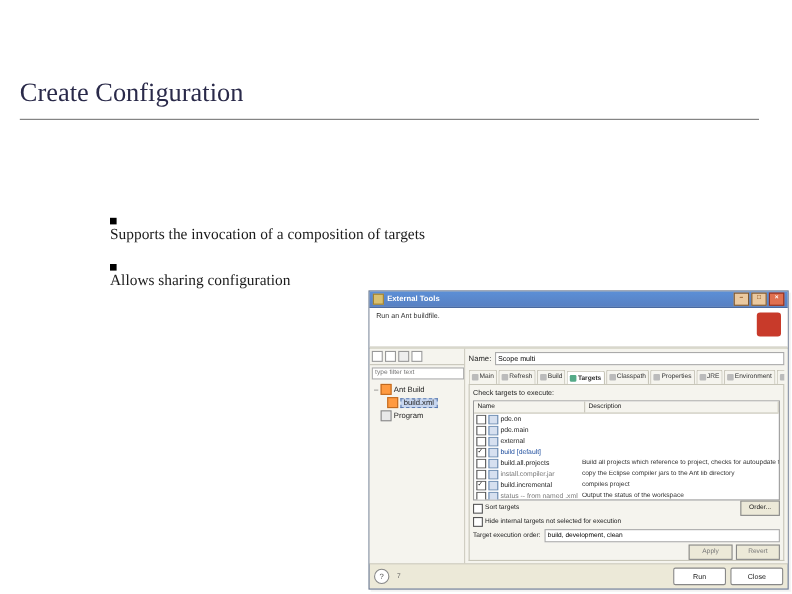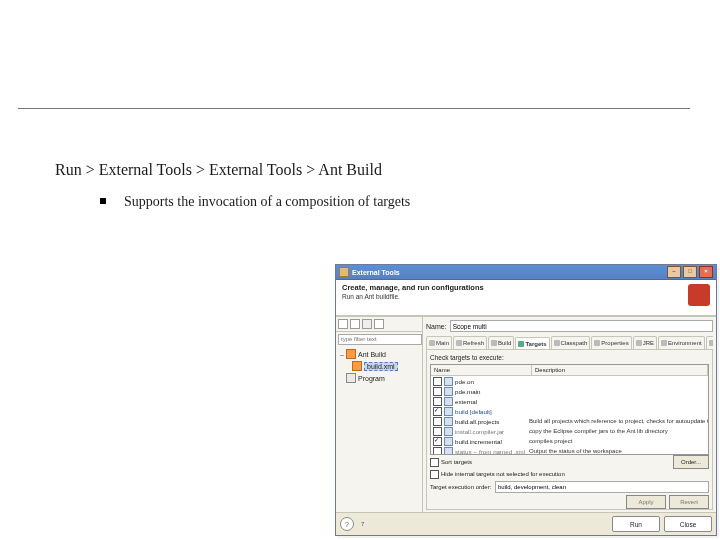--- a/index.html
+++ b/index.html
@@ -45,20 +45,21 @@
     position: absolute;
     left: 100px;
     top: 192px;
     font-size: 14px;
     line-height: 1.4;
   }
   .bullets .row {
     display: flex;
     align-items: flex-start;
     margin-bottom: 10px;
+    flex-direction: column;
   }
   .bullets .sq {
     width: 6px;
     height: 6px;
     background: #000;
     margin-top: 6px;
     margin-right: 18px;
     flex: 0 0 6px;
   }
   .footer {
@@ -250,44 +251,47 @@
     font-size:7px; display:flex; align-items:center; justify-content:center; color:#555;
   }
   .bottom .spacer2 { flex:1; }
   .bigbtn { width:46px; height:14px; border:1px solid #888; background:#fff;
     font-size:6.5px; display:flex; align-items:center; justify-content:center; border-radius:2px;}
 </style>
 </head>
 <body>
 
 <div class="slide">
+  <div class="slide-title">Create Configuration</div>
   <div class="title-rule"></div>
 
-  <div class="body-heading">Run &gt; External Tools &gt; External Tools &gt; Ant Build</div>
 
   <div class="bullets">
     <div class="row">
       <span class="sq"></span>
       <span>Supports the invocation of a composition of targets</span>
+    </div>
+    <div class="row">
+      <span class="sq"></span>
+      <span>Allows sharing configuration</span>
     </div>
   </div>
 
 
   <div class="dialog">
     <div class="titlebar">
       <span class="tbicon" style="background:#d8c070;border-color:#a08030;margin-right:3px;"></span>
       <span>External Tools</span>
       <span class="spacer"></span>
       <span class="winbtn">–</span>
       <span class="winbtn">□</span>
       <span class="winbtn close">×</span>
     </div>
 
     <div class="header-strip">
-      <div class="h1">Create, manage, and run configurations</div>
       <div class="h2">Run an Ant buildfile.</div>
       <div class="tool-icon"></div>
     </div>
 
     <div class="middle">
       <div class="left-pane">
         <div class="left-toolbar">
           <span class="tbicon"></span>
           <span class="tbicon"></span>
           <span class="tbicon x"></span>

